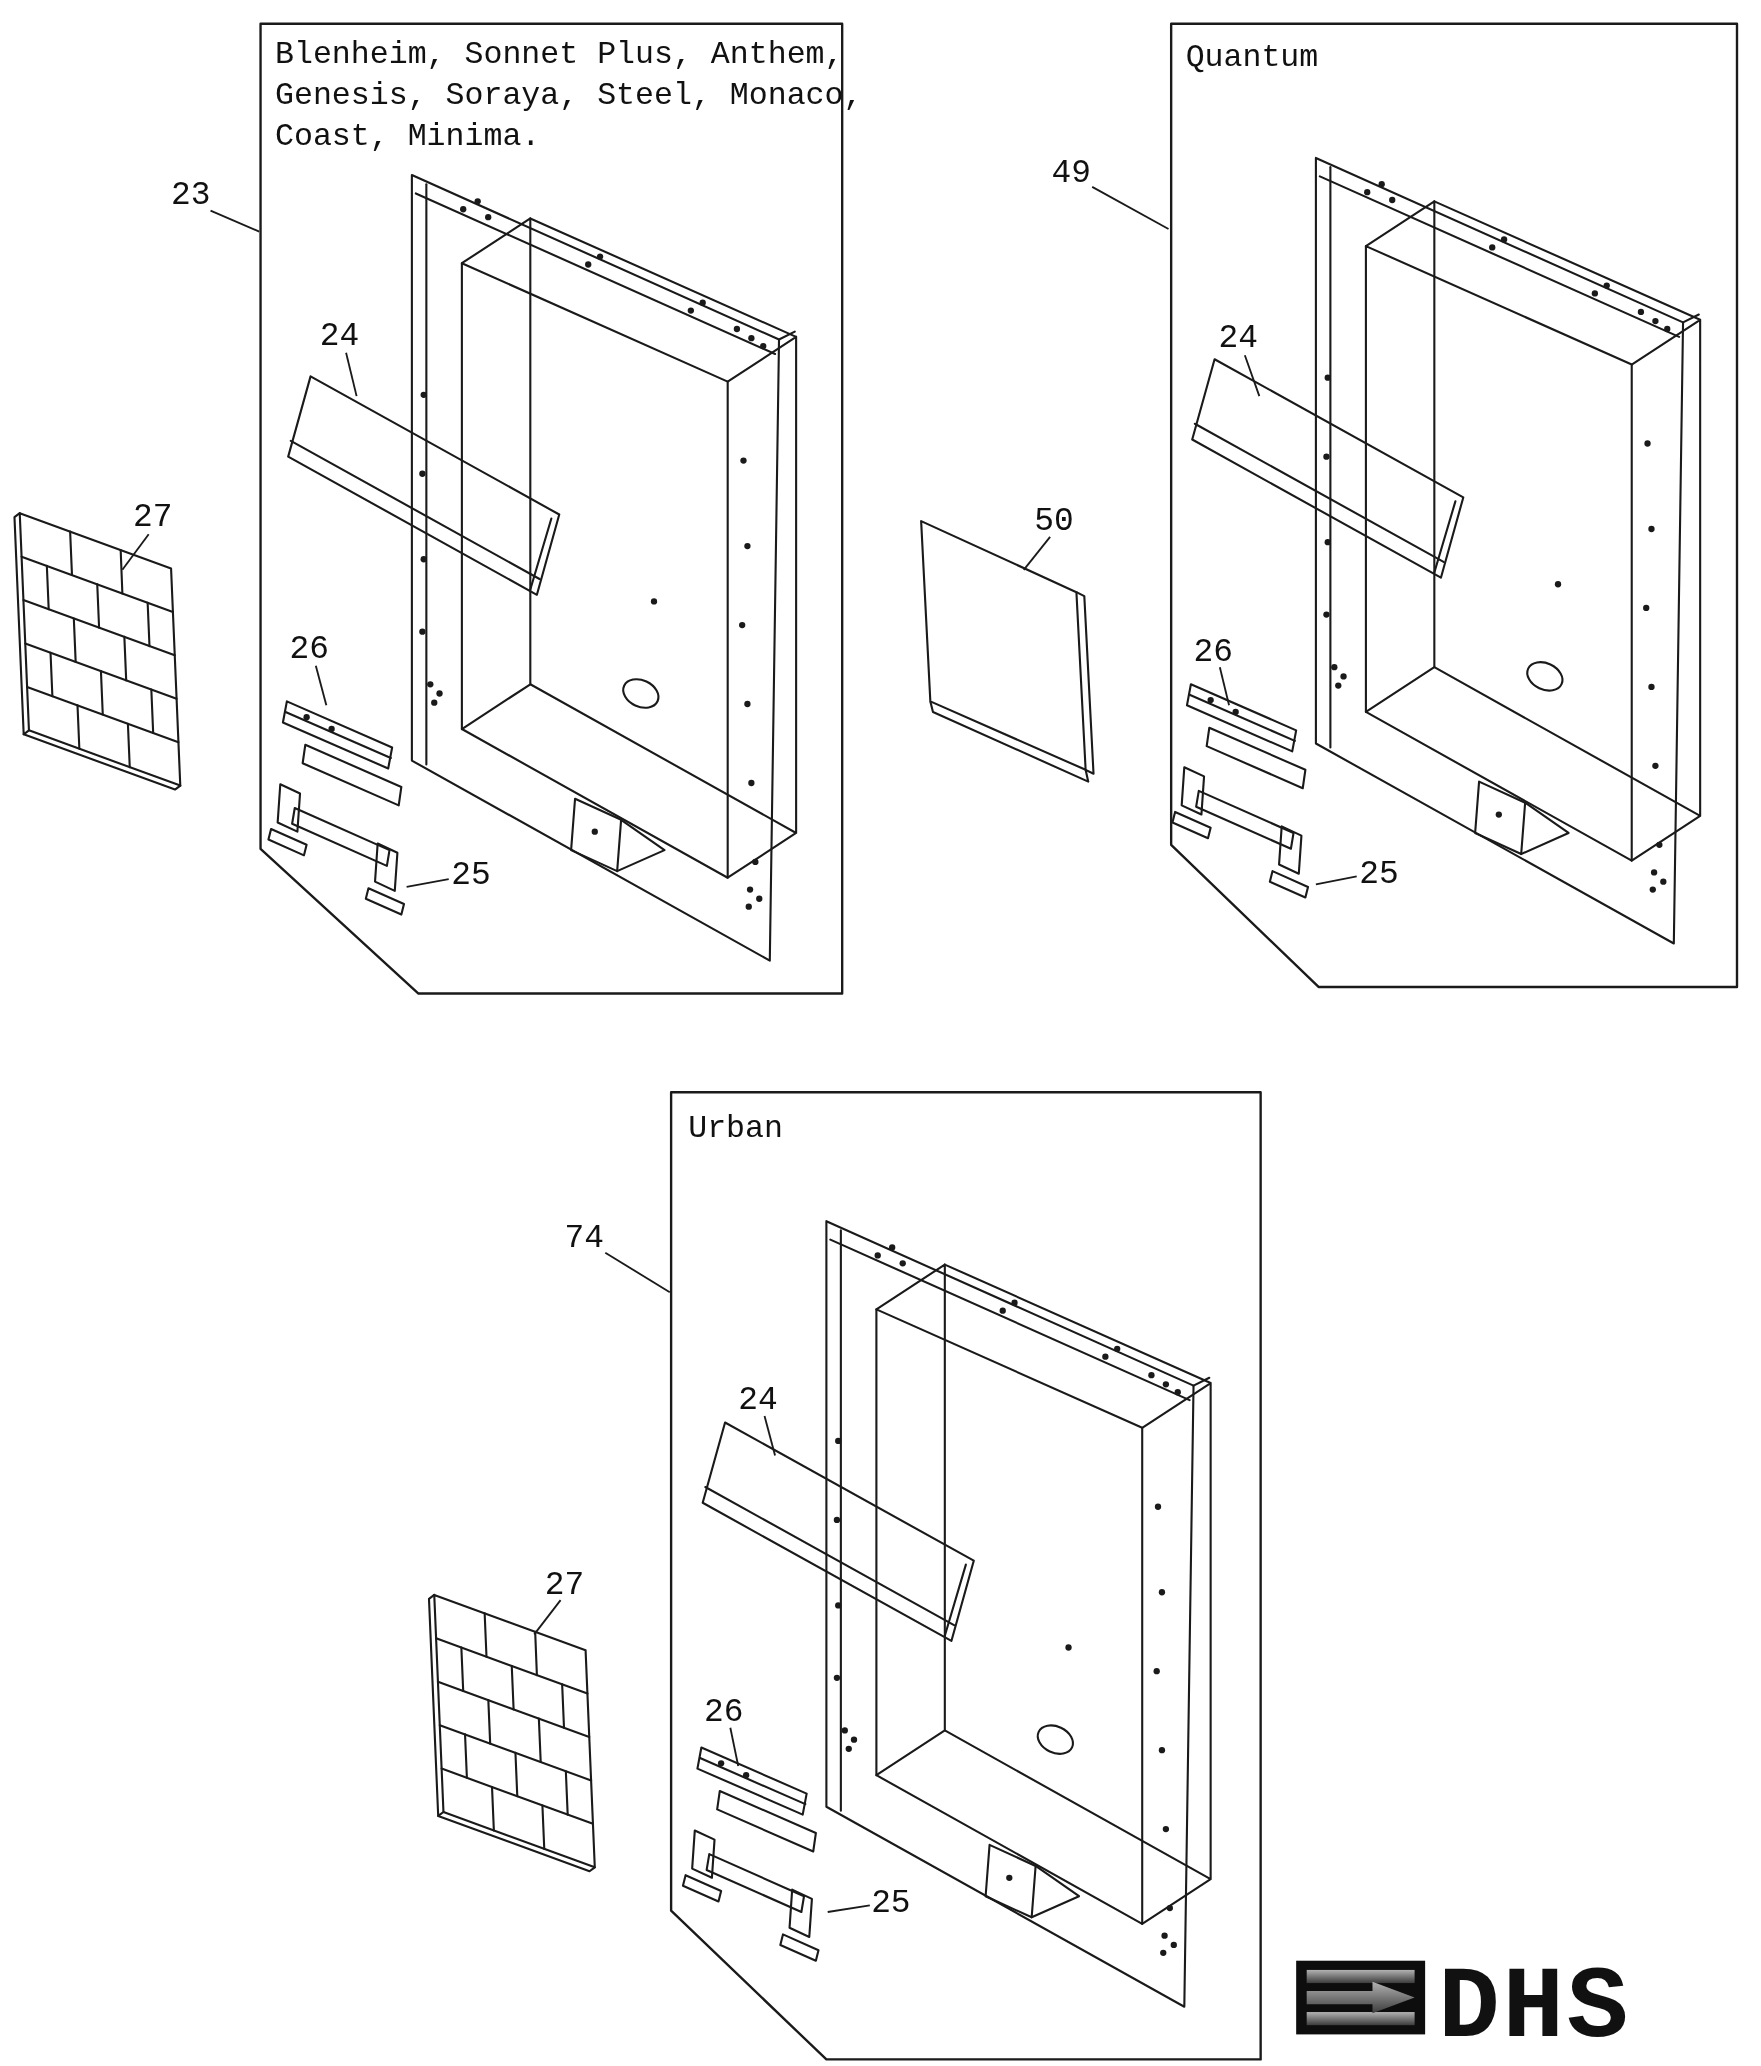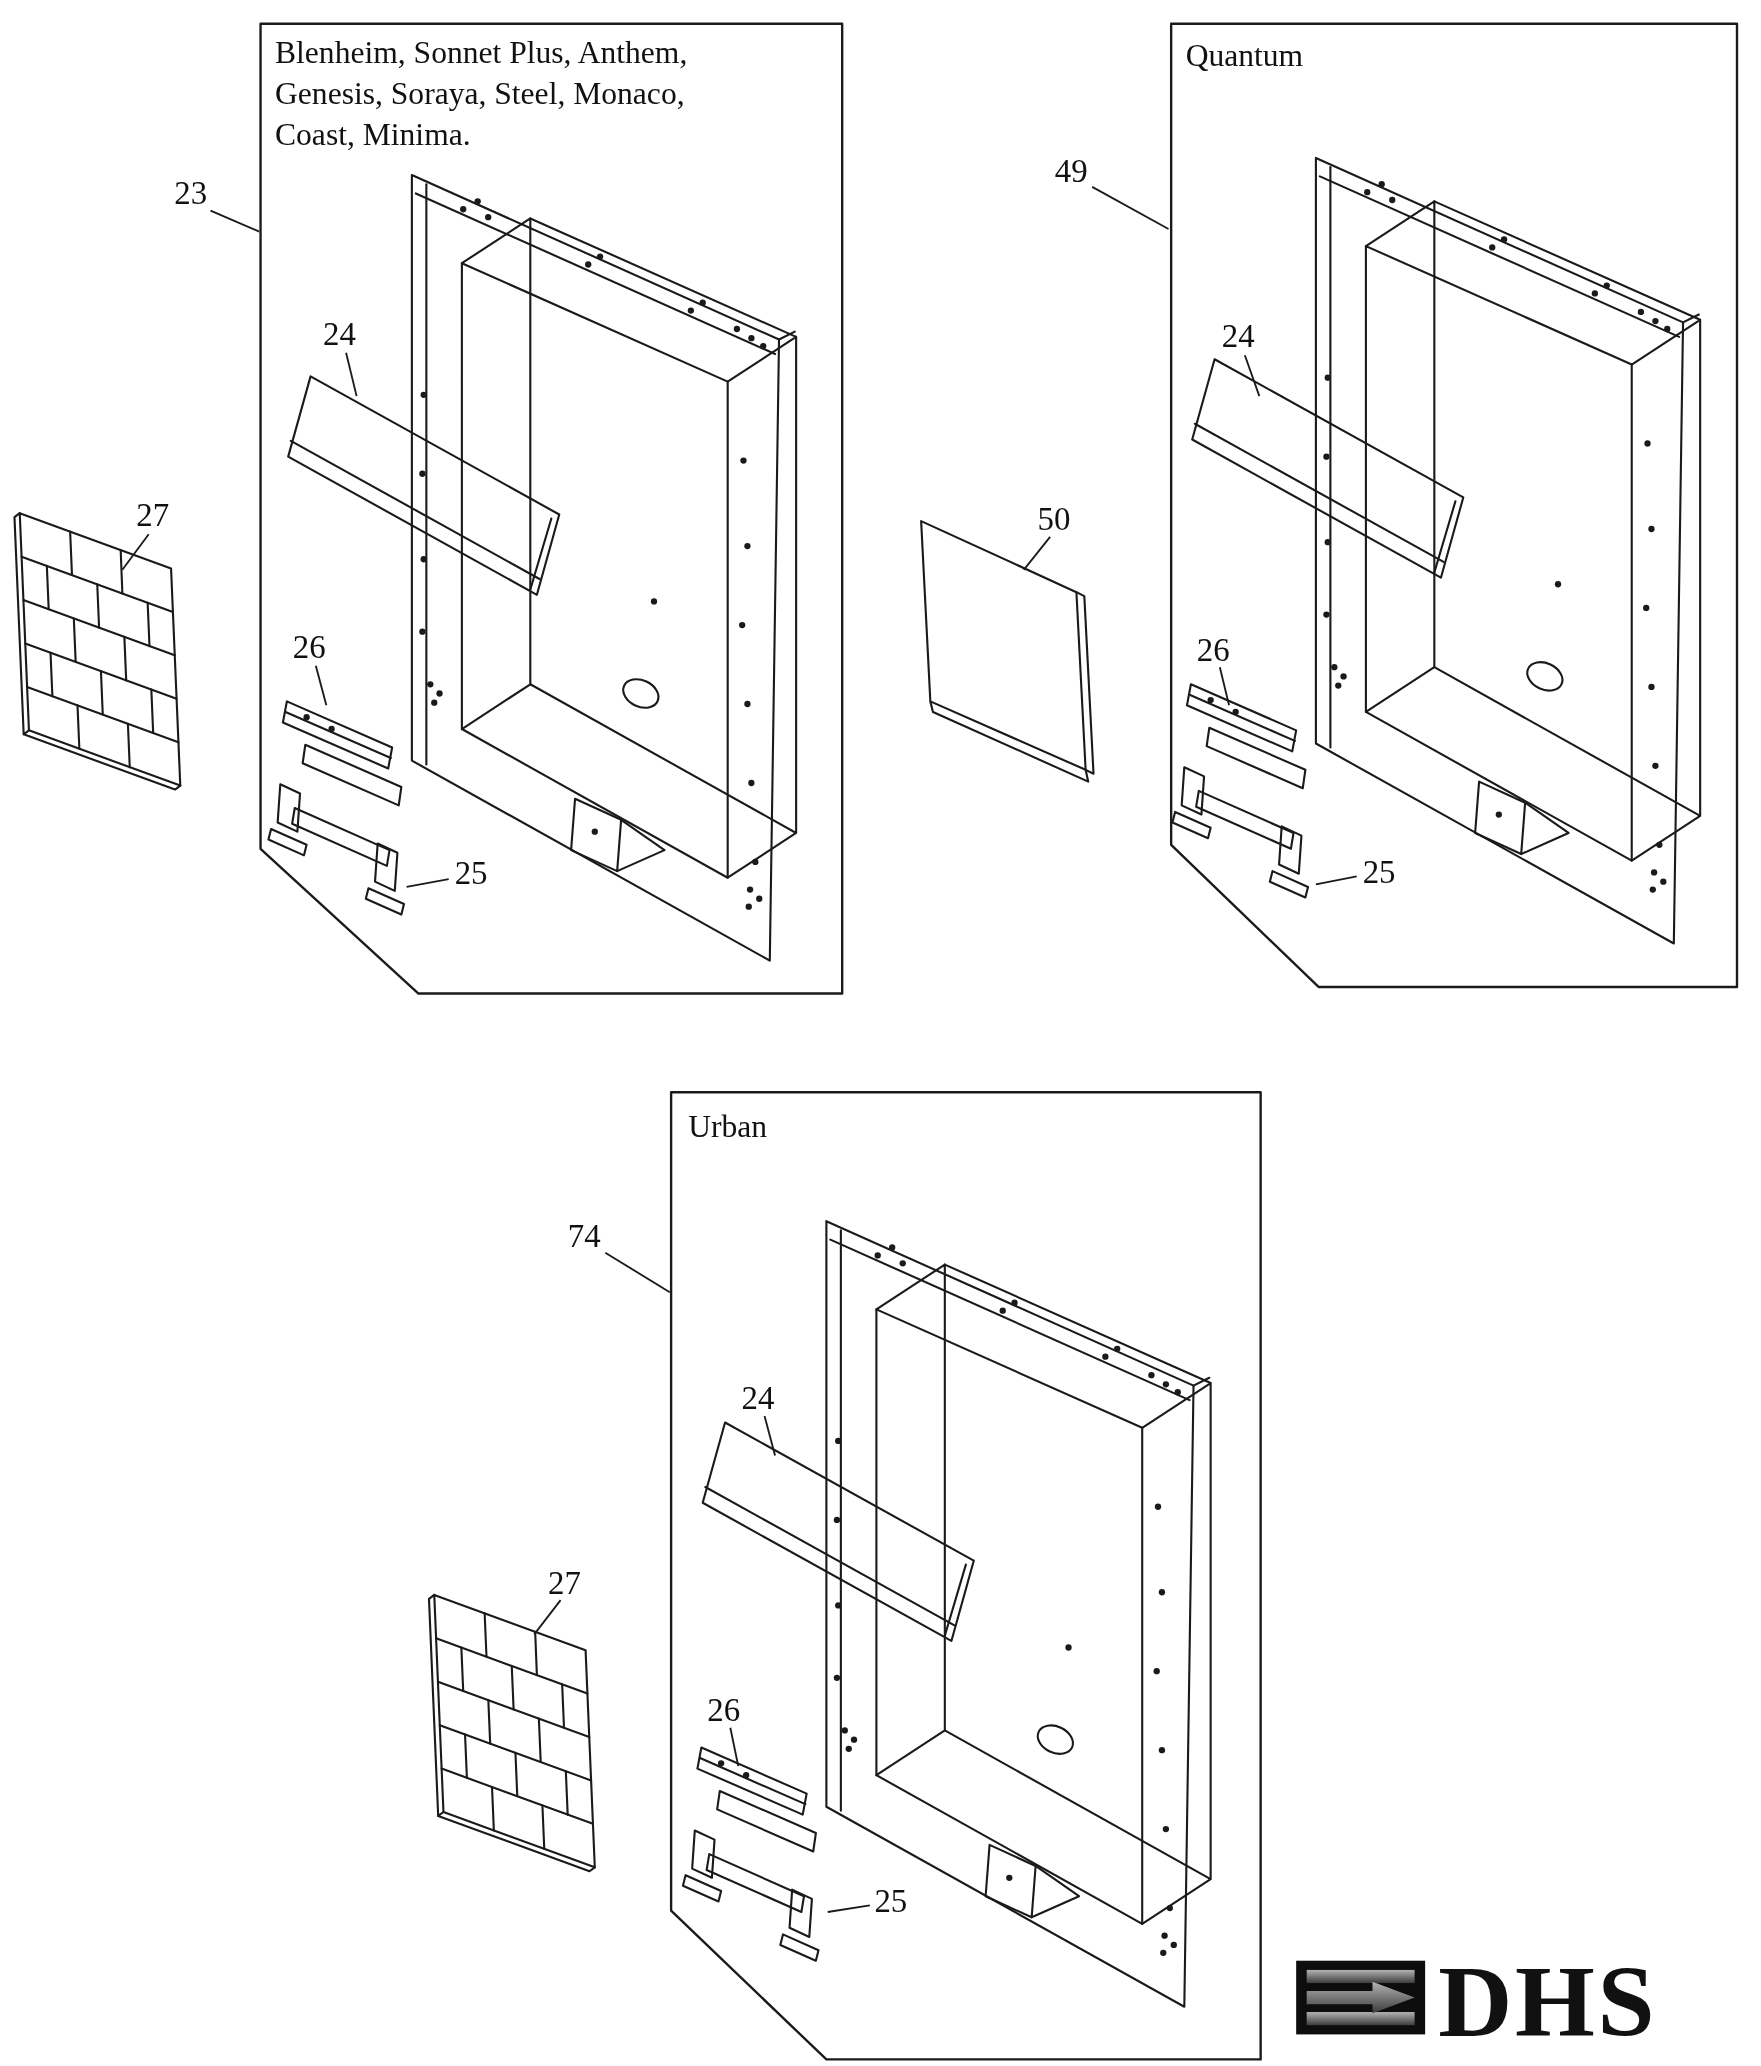--- a/index.html
+++ b/index.html
@@ -1,18 +1,18 @@
 <!DOCTYPE html>
 <html style="font-size:11.2px"><head>
 <meta charset="utf-8">
 <style>
   html,body{margin:0;padding:0;background:#ffffff;}
   .page{
     width:1762px;height:2066px;position:relative;background:#ffffff;
-    font-family:Liberation Serif, serif;
+    font-family:Liberation Mono, monospace;
   }
   svg{display:block;width:100%;height:100%;}
   text{fill:#111111;}
   .title{font-size:24px;}
   .plabel{font-size:25px;}
   .logo-text{font-size:78px;font-weight:bold;letter-spacing:2px;}
 </style>
 </head>
 <body>
 

